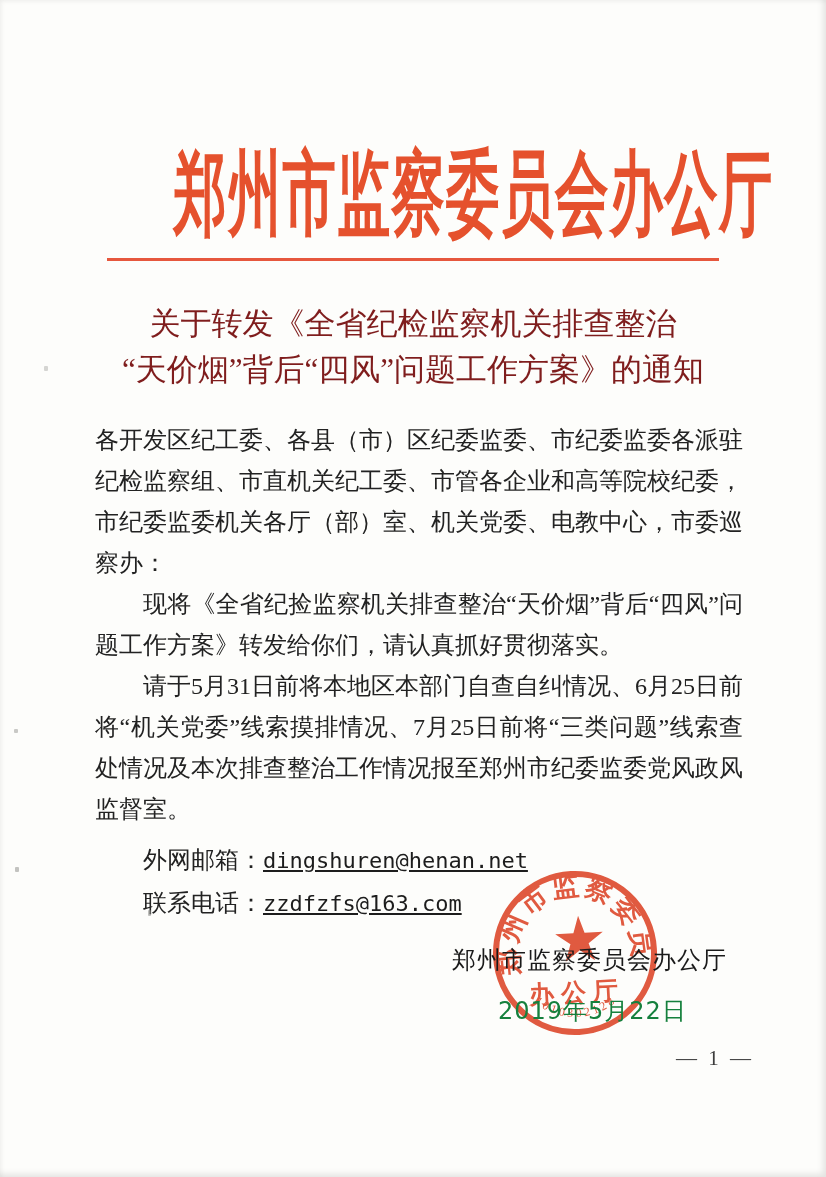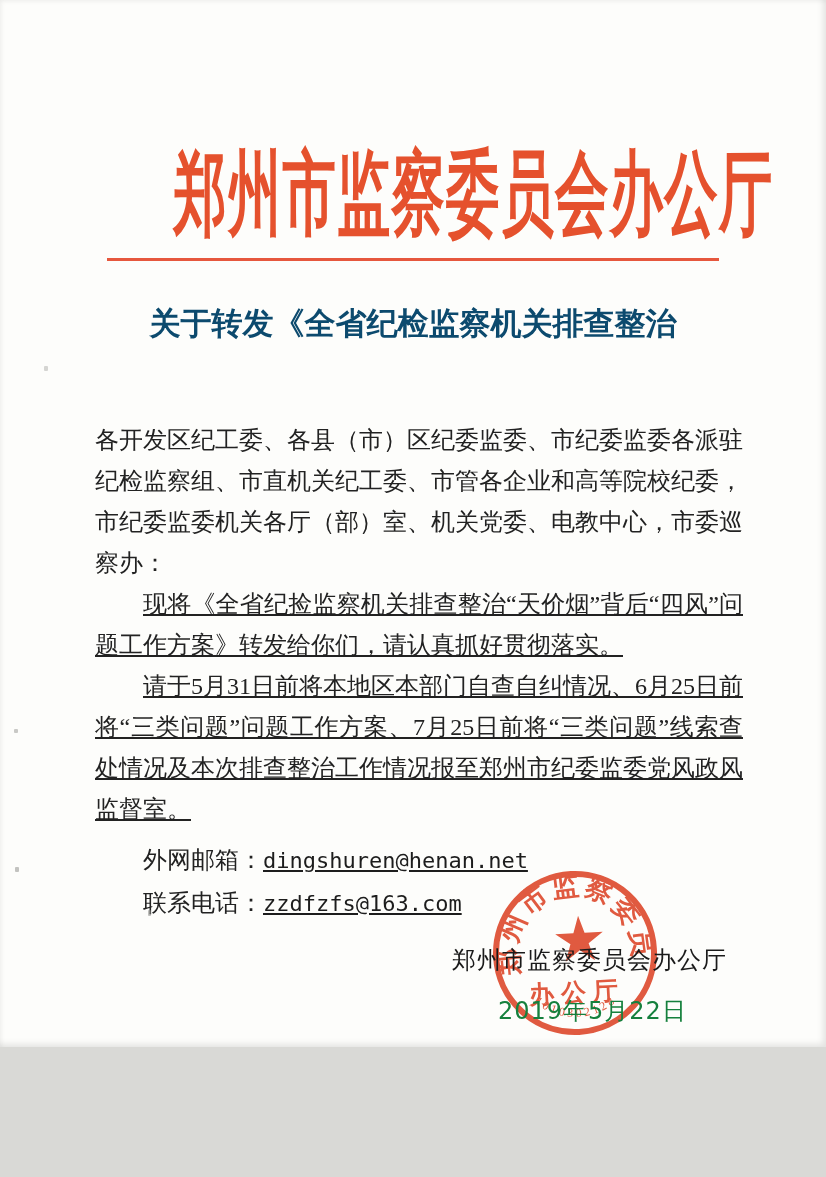--- a/index.html
+++ b/index.html
@@ -1,38 +1,38 @@
 <!DOCTYPE html>
 <html><head>
 <meta charset="utf-8">
 <style>
   html,body{margin:0;padding:0;background:#d9d9d6;}
   .page{
-    position:relative;width:826px;height:1047px;margin:0 auto;
+    position:relative;width:826px;height:1177px;margin:0 auto;
     background:#fdfdfb;overflow:hidden;
     font-family:"Liberation Serif","DejaVu Serif",serif;
     box-shadow:inset -3px -3px 6px rgba(0,0,0,0.10), inset 2px 2px 4px rgba(0,0,0,0.04);
   }
   .header-org{
     position:absolute;top:134px;left:0;width:100%;height:120px;
     text-align:center;font-size:92px;line-height:120px;font-weight:bold;
     color:#e5512d;transform:scaleX(0.58);transform-origin:50% 50%;
     white-space:nowrap;letter-spacing:2px;
   }
   .red-rule{position:absolute;left:107px;top:258px;width:612px;height:3px;background:#e6573d;}
   .doc-title{
     position:absolute;top:301px;left:50px;right:50px;text-align:center;
-    font-size:31px;font-weight:bold;color:#0c4a6e;line-height:46px;
+    font-size:31px;font-weight:normal;color:#7f1d1d;line-height:46px;
   }
   .body-text{
     position:absolute;left:95px;top:420px;width:648px;
     font-size:24px;color:#222;line-height:41px;text-align:justify;
   }
   .body-text p{margin:0;}
-  .indent{text-indent:2em;text-decoration:underline;}
+  .indent{text-indent:2em;}
   .contacts{margin-top:9px;line-height:43px;}
   .contacts p{margin:0;text-indent:2em;}
   .mono{font-family:"DejaVu Sans Mono","Liberation Mono",monospace;font-size:22px;color:#1d1d1d;text-decoration:underline;}
   .num{font-family:"DejaVu Sans","Liberation Sans",sans-serif;font-size:22px;color:#1d1d1d;}
   .signature{position:absolute;top:944px;left:452px;font-size:24px;color:#1a1a1a;letter-spacing:1px;z-index:3;}
   .sign-date{position:absolute;top:995px;left:498px;font-size:24px;color:#15803d;letter-spacing:1px;z-index:3;
     font-family:"DejaVu Sans","Liberation Sans",sans-serif;}
   .seal{position:absolute;left:460px;top:838px;width:230px;height:230px;z-index:2;opacity:0.88;transform:rotate(-3deg);}
   .page-number{position:absolute;top:1046px;left:640px;width:150px;text-align:center;
     font-size:21px;color:#3c3c3c;letter-spacing:3px;}
@@ -42,26 +42,27 @@
 <body>
 
 <div class="page">
 
   <div class="header-org">郑州市监察委员会办公厅</div>
 
   <div class="red-rule"></div>
 
   <div class="doc-title">
     <div>关于转发《全省纪检监察机关排查整治</div>
+    <div>“天价烟”背后“四风”问题工作方案》的通知</div>
   </div>
 
   <div class="body-text">
     <p>各开发区纪工委、各县（市）区纪委监委、市纪委监委各派驻纪检监察组、市直机关纪工委、市管各企业和高等院校纪委，市纪委监委机关各厅（部）室、机关党委、电教中心，市委巡察办：</p>
     <p class="indent">现将《全省纪捡监察机关排查整治“天价烟”背后“四风”问题工作方案》转发给你们，请认真抓好贯彻落实。</p>
-    <p class="indent">请于5月31日前将本地区本部门自查自纠情况、6月25日前将“三类问题”问题工作方案、7月25日前将“三类问题”线索查处情况及本次排查整治工作情况报至郑州市纪委监委党风政风监督室。</p>
+    <p class="indent">请于5月31日前将本地区本部门自查自纠情况、6月25日前将“机关党委”线索摸排情况、7月25日前将“三类问题”线索查处情况及本次排查整治工作情况报至郑州市纪委监委党风政风监督室。</p>
 
     <div class="contacts">
       <p><span>外网邮箱：</span><span class="mono">dingshuren@henan.net</span></p>
       <p><span>联系电话：</span><span class="mono">zzdfzfs@163.com</span></p>
     </div>
   </div>
 
   <div class="signature">郑州市监察委员会办公厅</div>
   <div class="sign-date">2019年5月22日</div>
 

